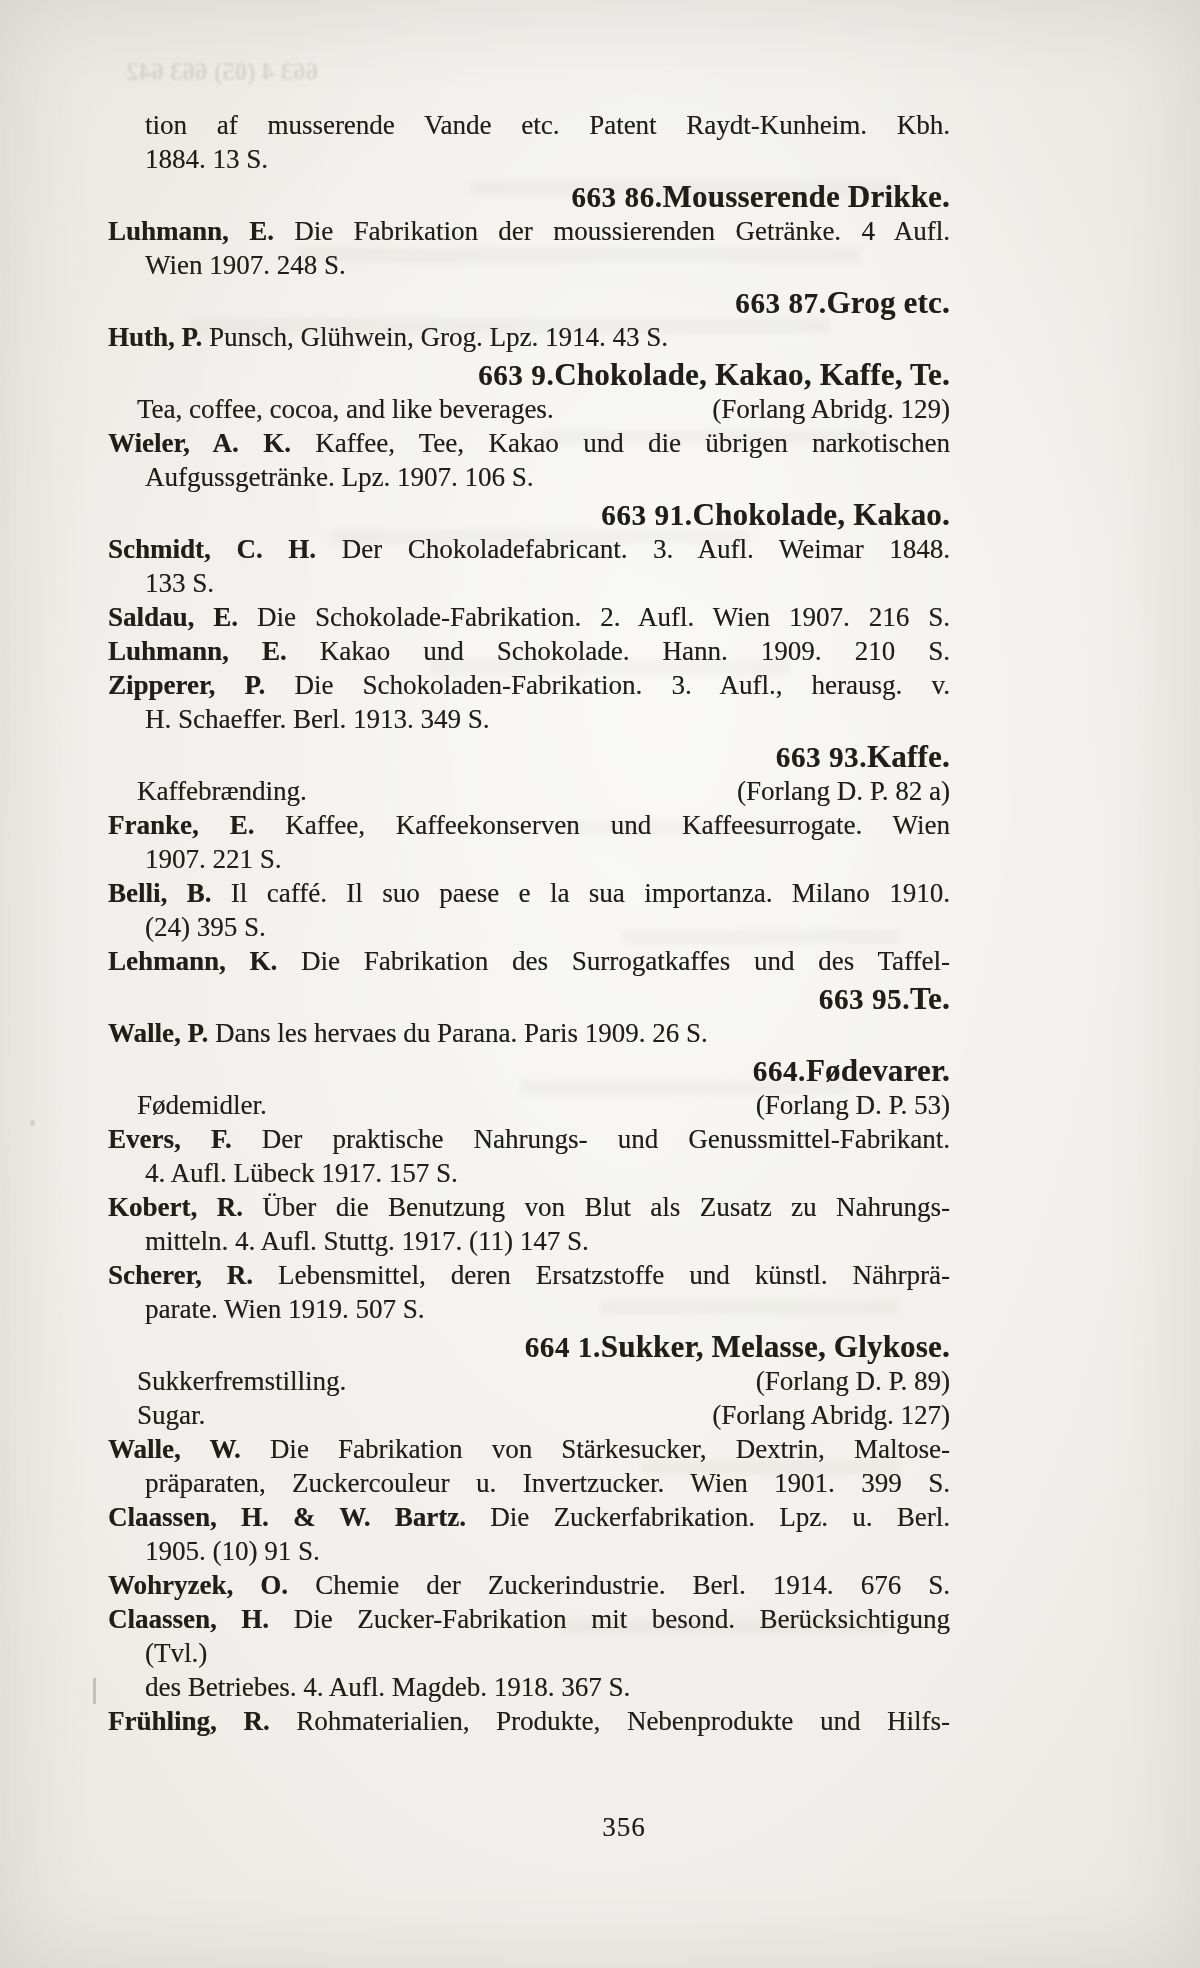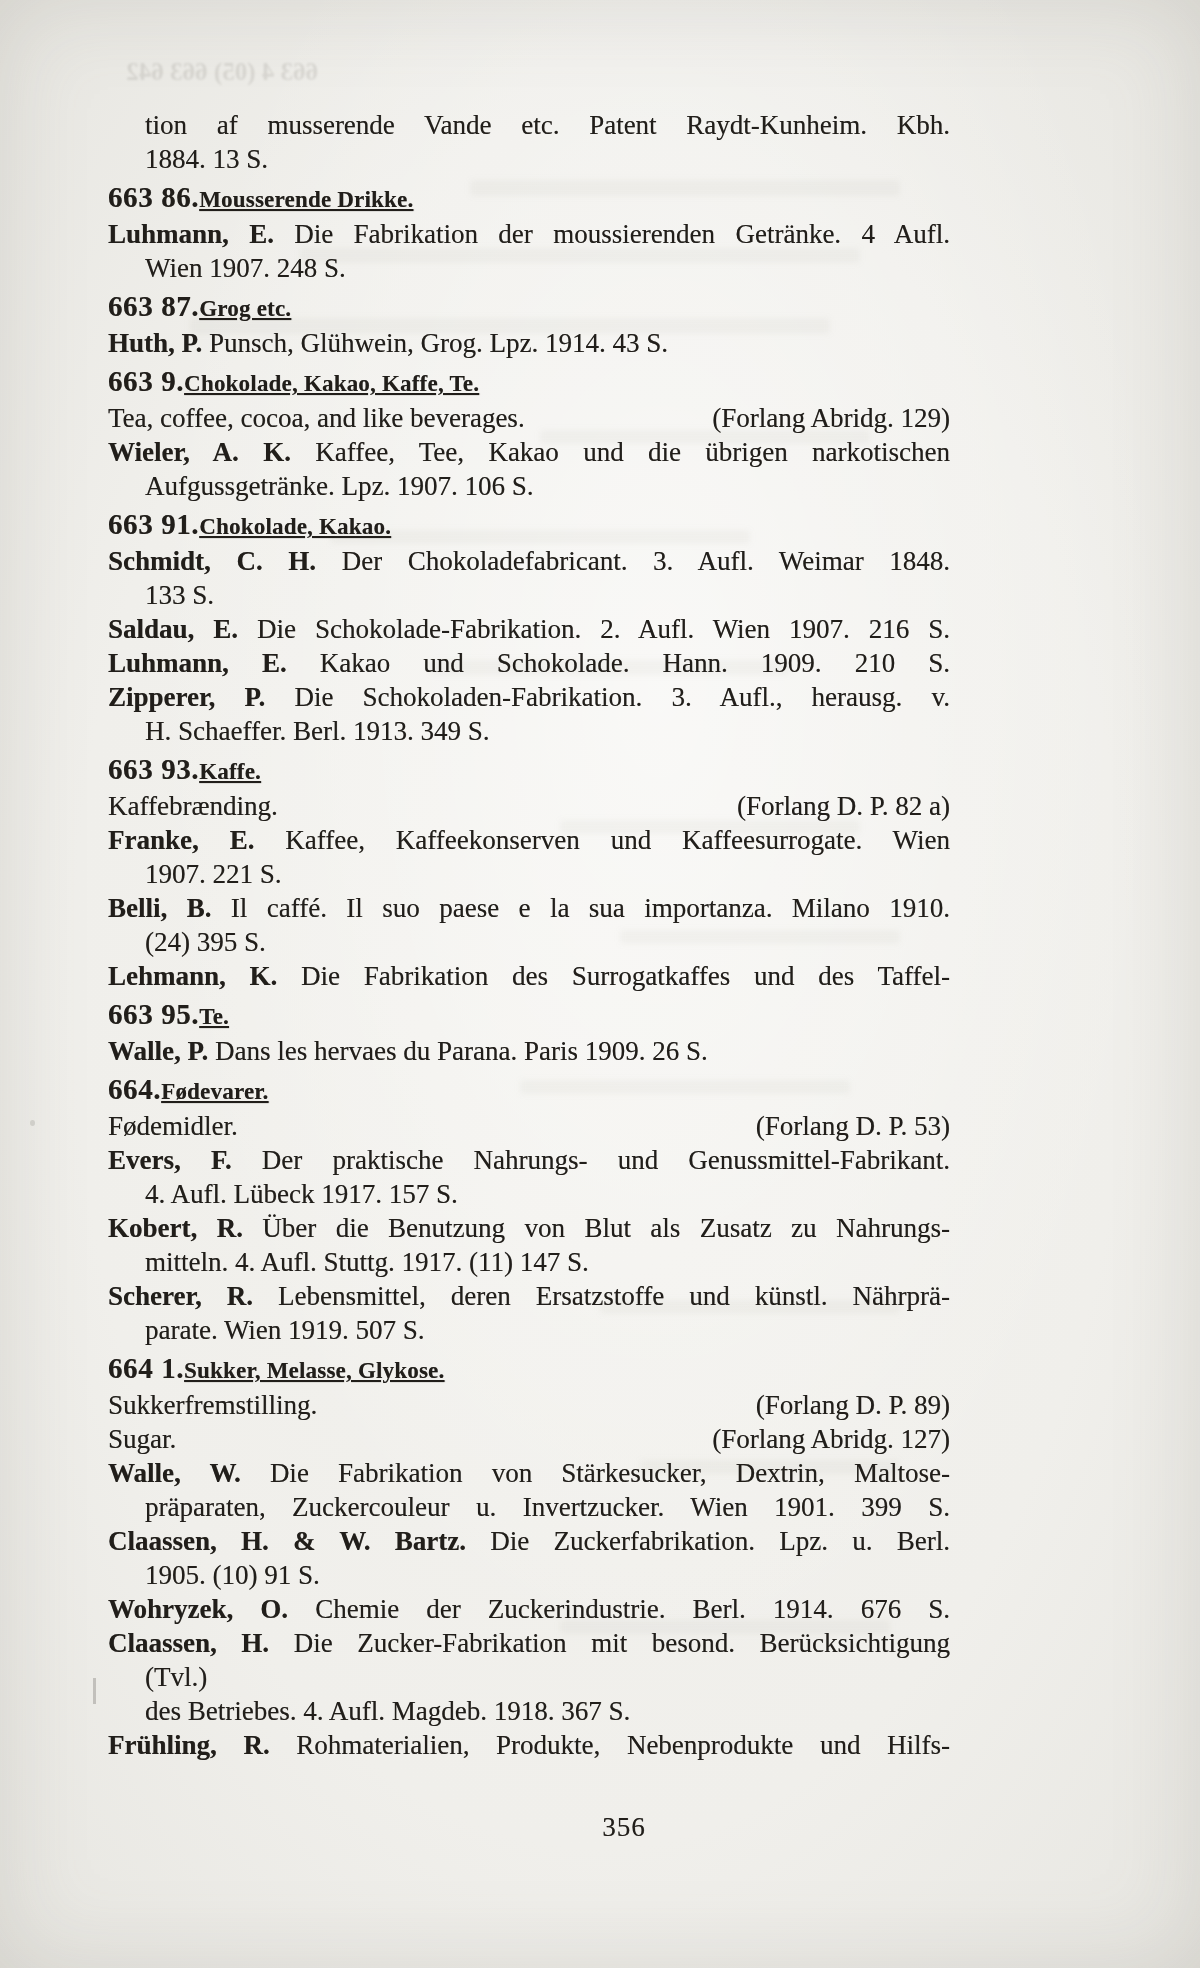--- a/index.html
+++ b/index.html
@@ -29,26 +29,26 @@
   .mark{position:absolute;background:rgba(52,48,42,0.45);}
 
   .text-block{
     position:absolute;left:108px;top:108px;width:842px;
     text-shadow:0.2px 0.2px 0.45px rgba(30,27,23,0.5);
   }
   .line{font-size:27px;line-height:34px;}
   .jf{text-align:justify;text-align-last:justify;}
   .cont-line{padding-left:37px;}
   .class-line{
-    display:flex;justify-content:flex-start;align-items:baseline;
+    display:flex;justify-content:flex-end;align-items:baseline;
     font-weight:700;margin-top:4px;
   }
   .class-num{font-size:29px;letter-spacing:0.6px;}
-  .class-head{font-size:23px;letter-spacing:0.2px;text-decoration:underline;}
-  .split-line{display:flex;justify-content:space-between;}
+  .class-head{font-size:31px;letter-spacing:0.2px;}
+  .split-line{display:flex;justify-content:space-between;margin-left:29px;}
   .author{font-weight:700;}
   .page-number{
     position:absolute;top:1812px;left:0;width:100%;
     text-align:center;font-size:27px;letter-spacing:1px;
     transform:translateX(24px);
     text-shadow:0.2px 0.2px 0.45px rgba(30,27,23,0.5);
   }
 </style>
 </head>
 <body>

